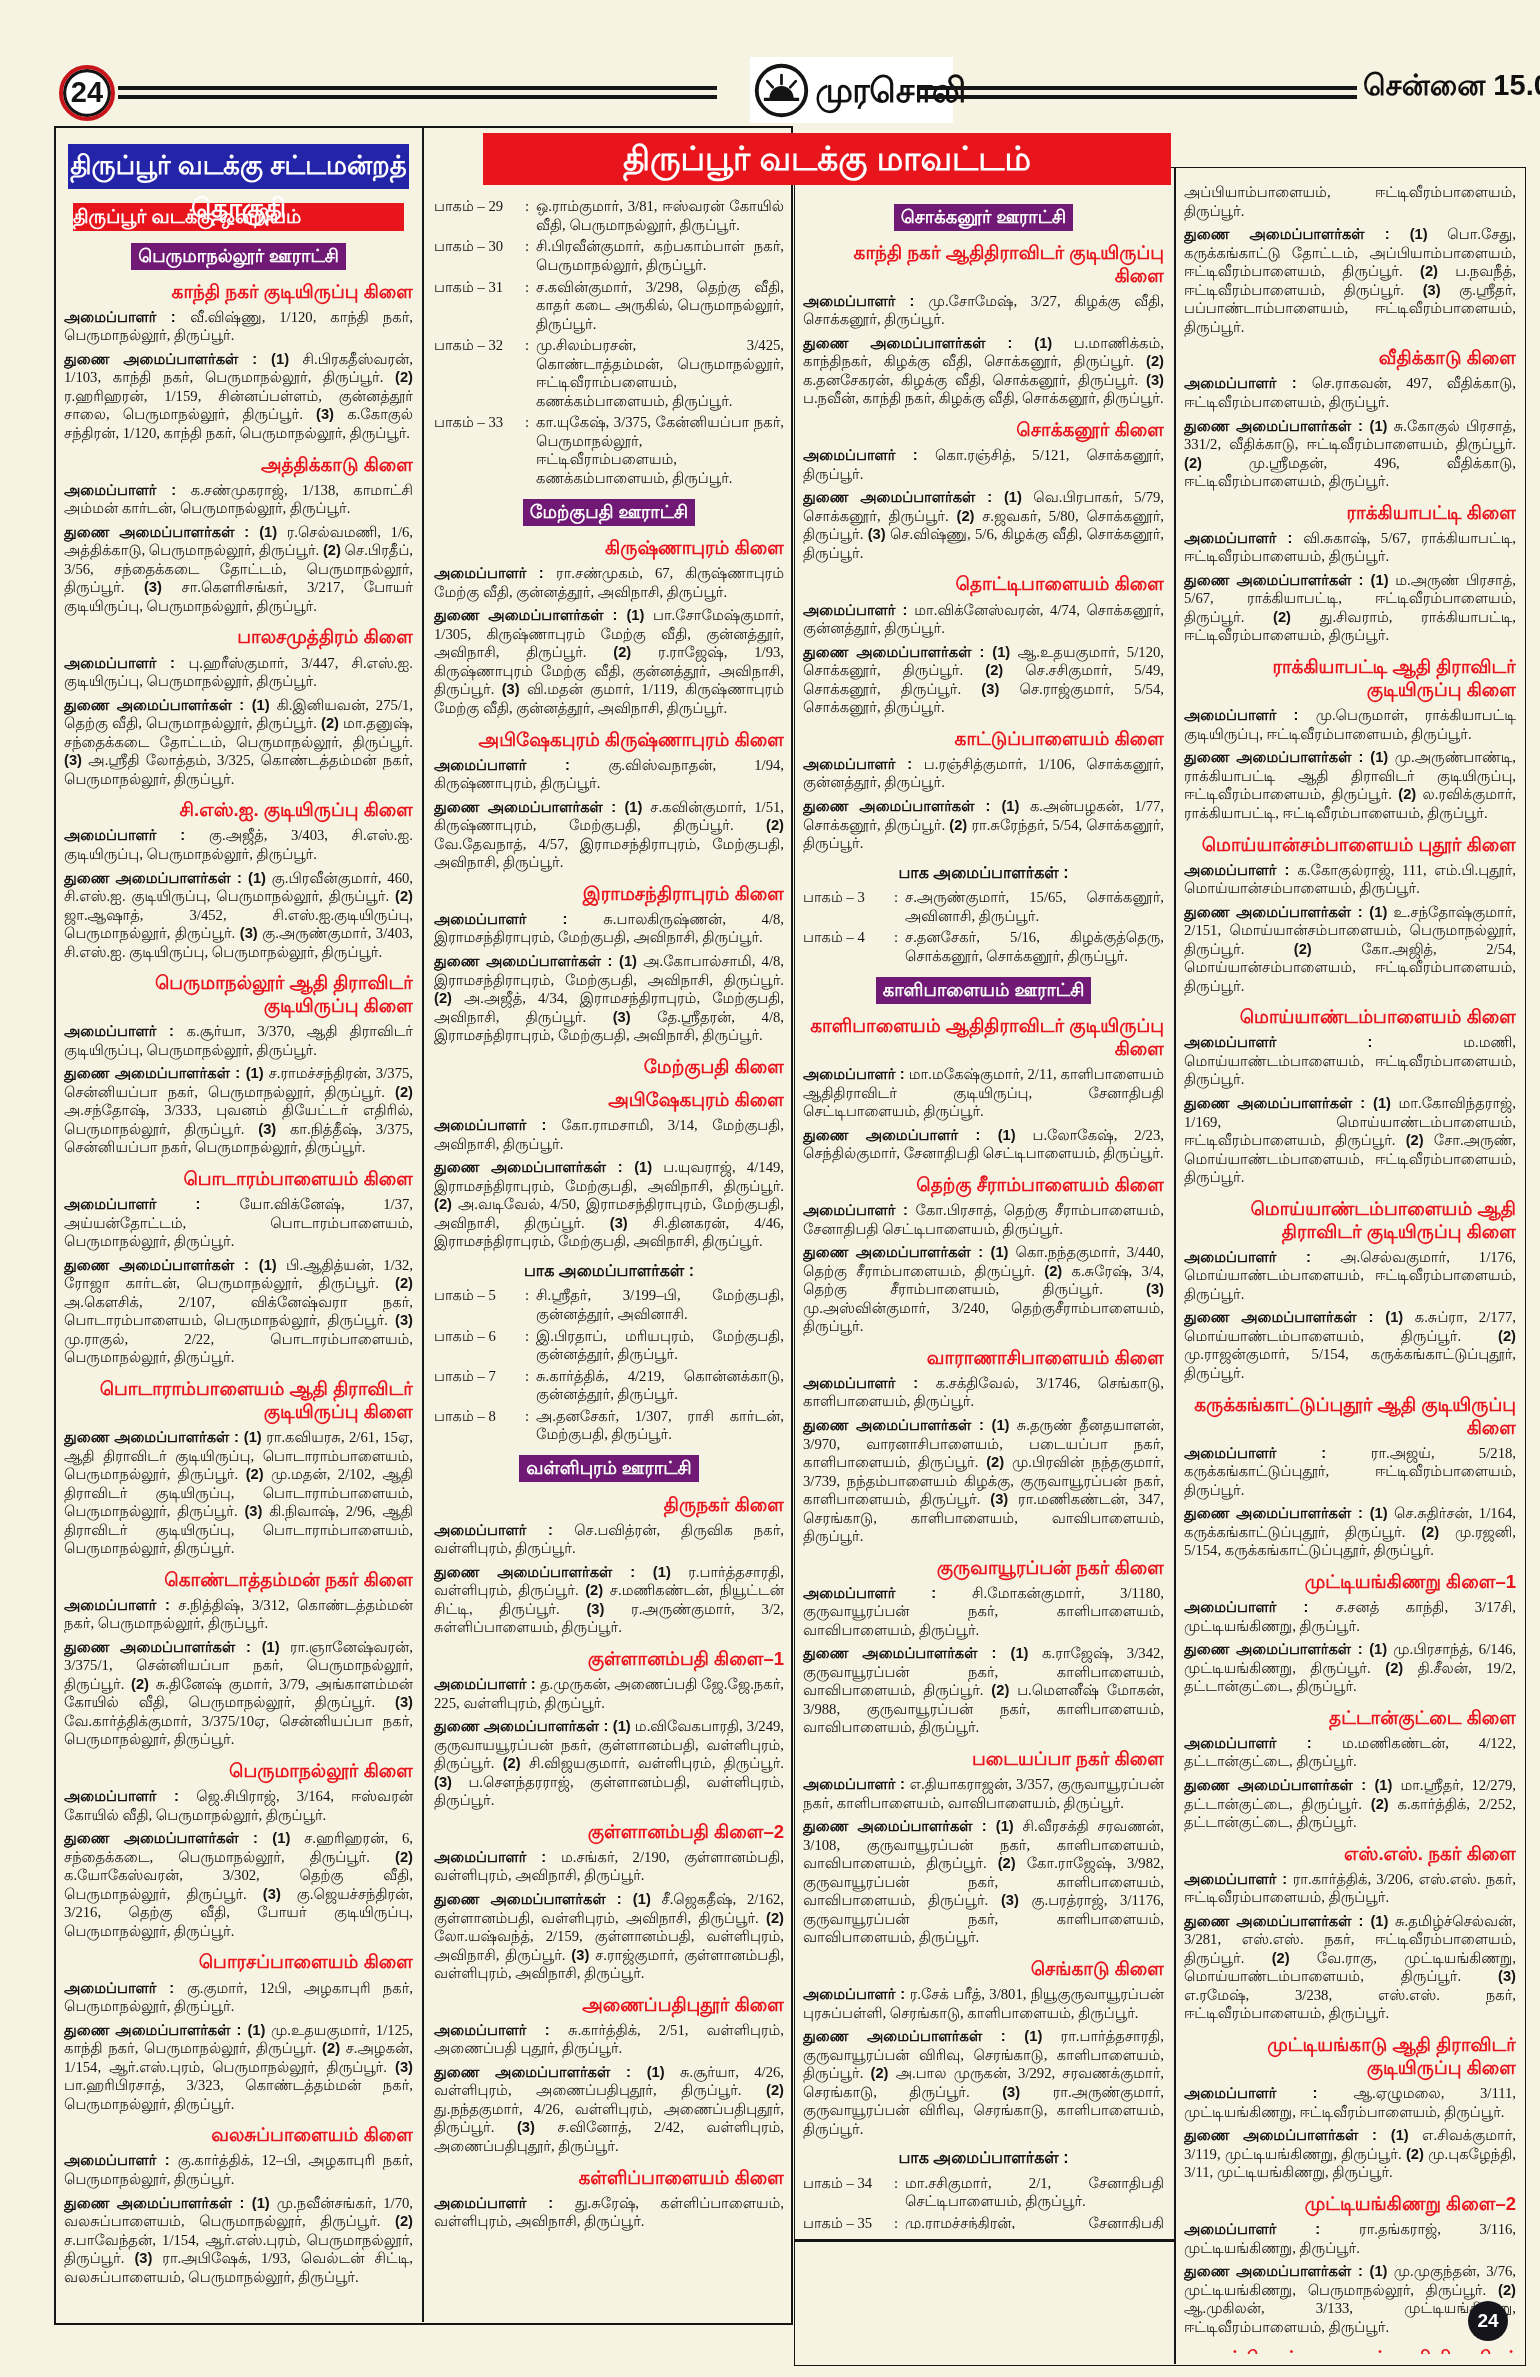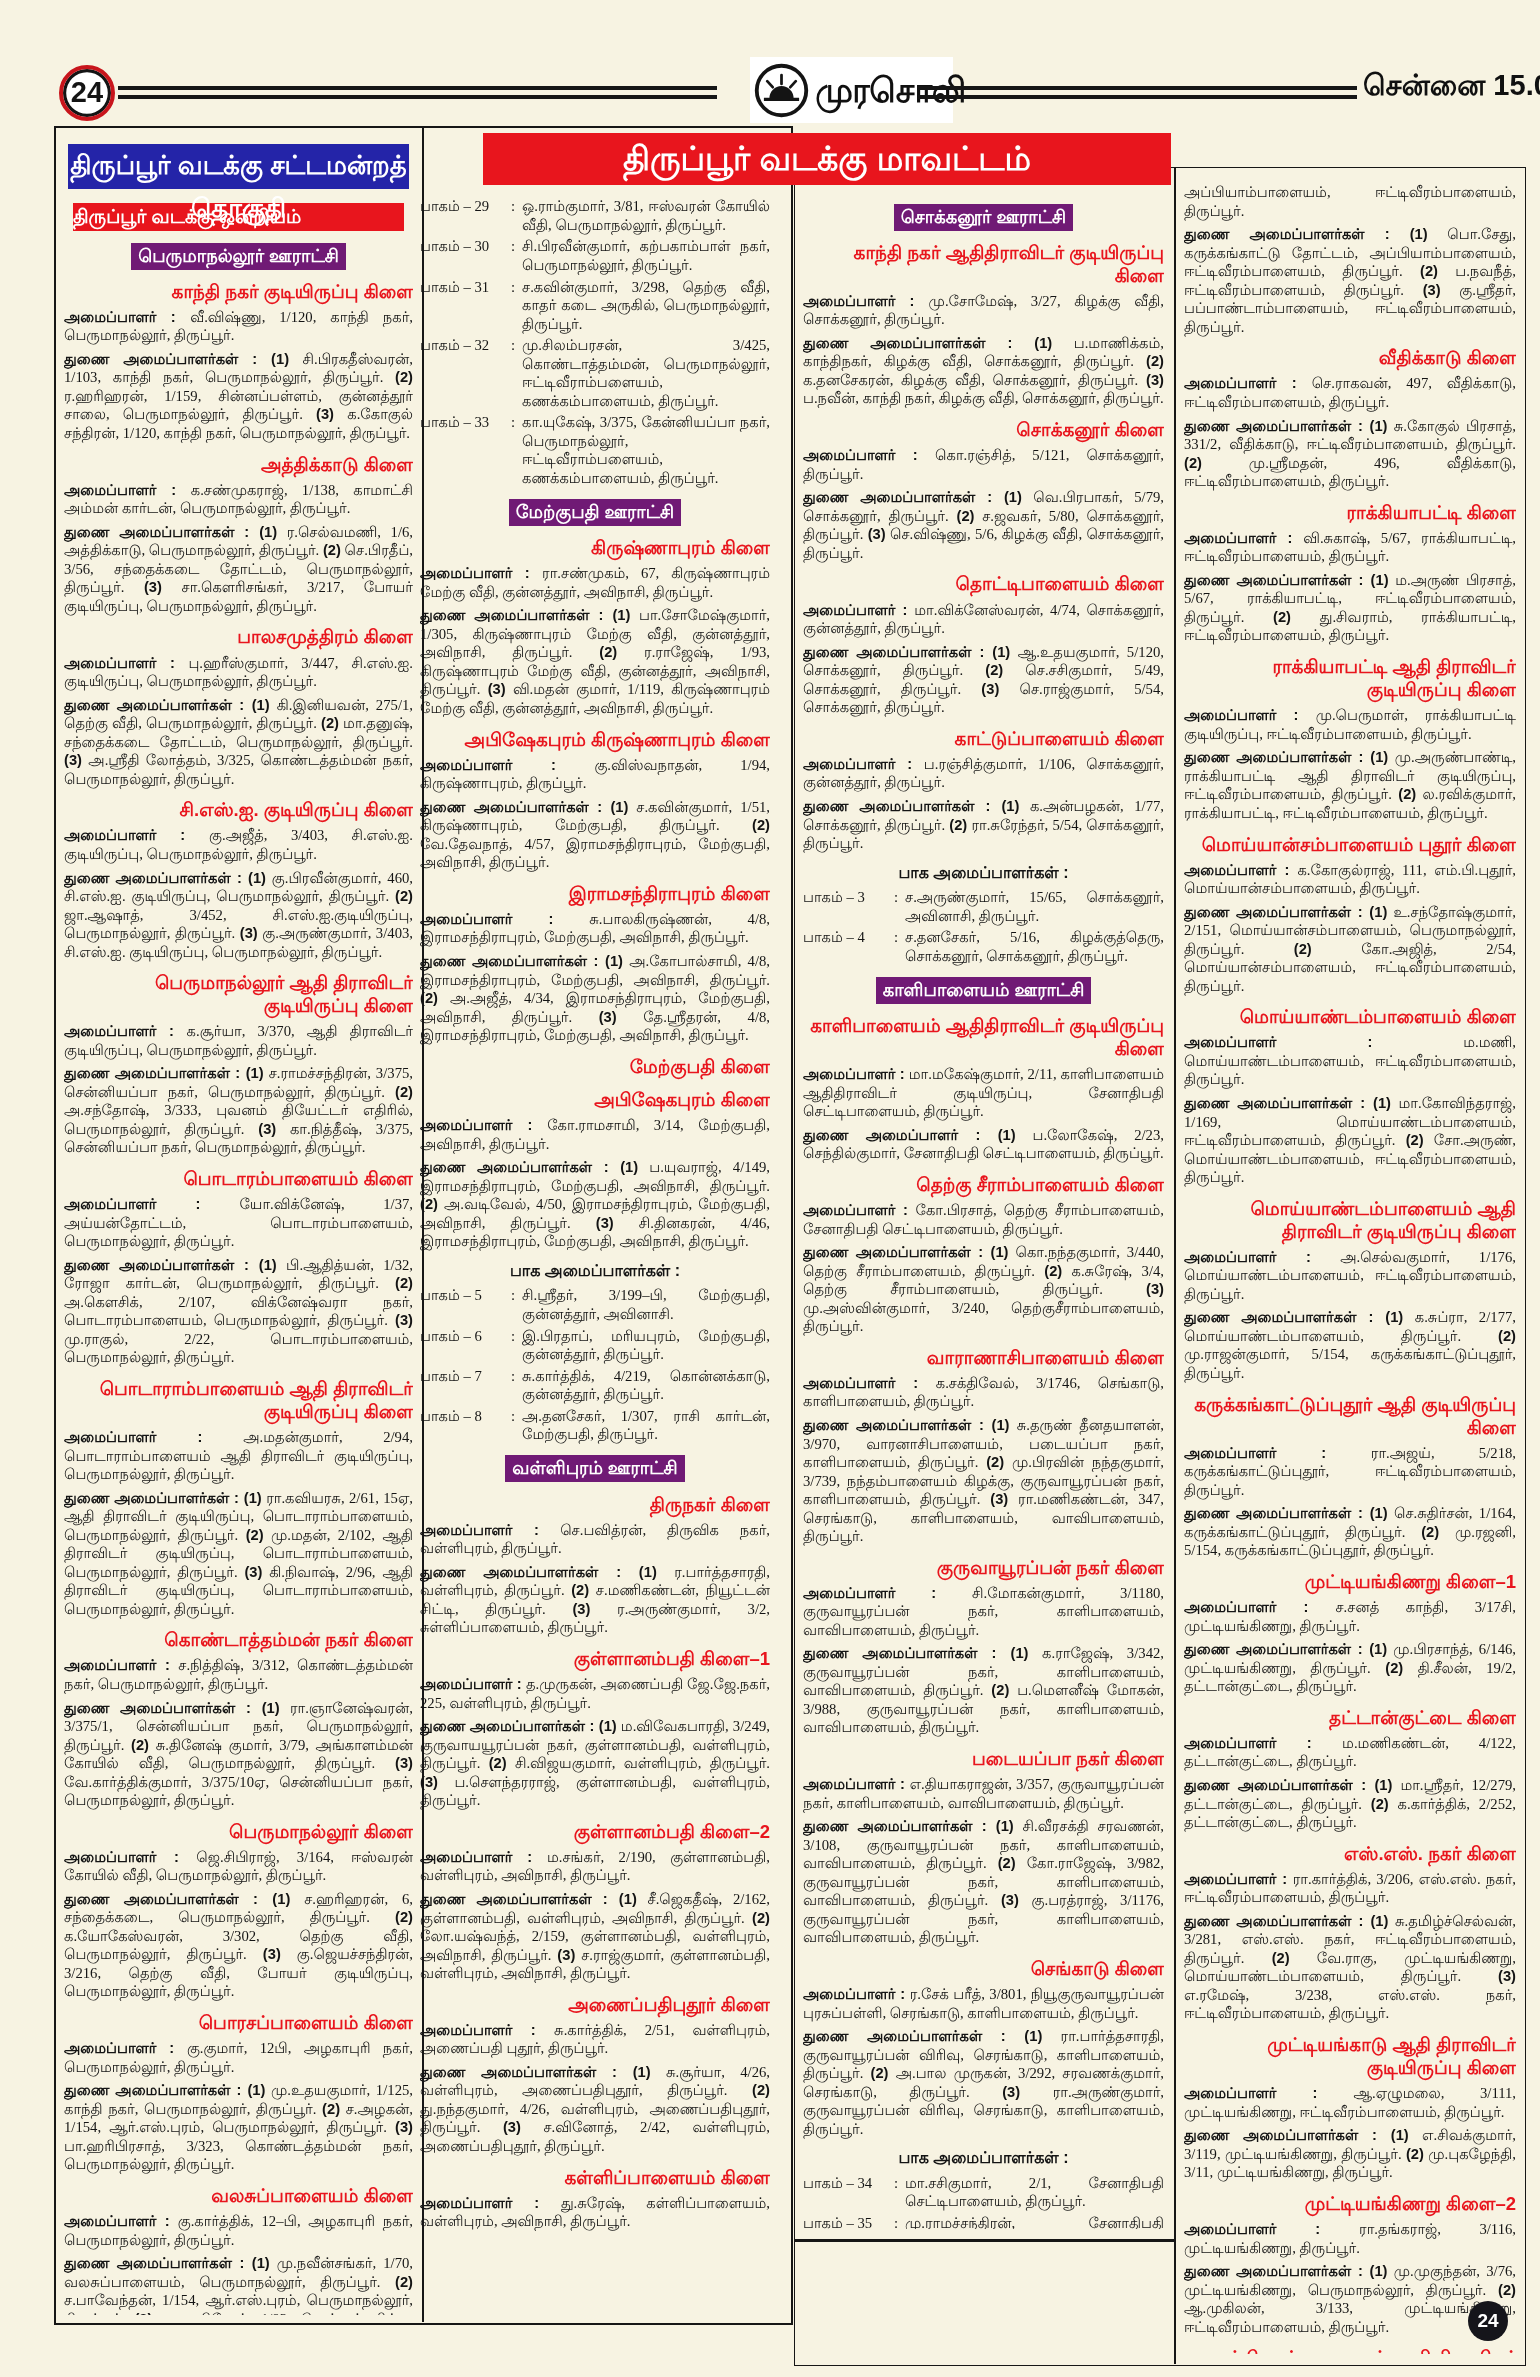--- a/index.html
+++ b/index.html
@@ -29,21 +29,21 @@
   
   .district-banner{position:absolute;left:483px;top:133px;width:688px;height:52px;background:#e8151d;
         color:#ffffff;font:bold 33px/52px "Liberation Sans",sans-serif;text-align:center;z-index:6;}
   .assembly-banner{background:#2424a8;color:#fff;font:bold 26px/43px "Liberation Sans",sans-serif;
         text-align:center;height:45px;margin:9px 3.8px 0;}
   .union-banner{background:#e8151d;color:#fff;font:bold 19px/28px "Liberation Sans",sans-serif;
         height:28px;margin:14px 9px 0;}
   
   .colbody{position:absolute;overflow:hidden;}
   #col1{left:64px;top:135px;width:349px;height:2180px;}
-  #col2{left:420px;top:194px;width:350px;height:2123px;}
+  #col2{left:434px;top:194px;width:350px;height:2123px;}
   #col3{left:803px;top:192px;width:361px;height:2037px;}
   #col4{left:1184px;top:178px;width:332px;height:2176px;}
   .panchayat{background:#701a75;color:#fff;font:bold 18px/27px "Liberation Sans",sans-serif;
         width:max-content;max-width:100%;margin:11.5px auto 2.6px;padding:0 7px;text-align:center;}
   .branch{color:#e8151d;font:bold 18.5px/23px "Liberation Sans",sans-serif;text-align:right;margin:10.2px 0 2.6px;}
   .row{font:14.7px/18.5px "Liberation Serif",serif;text-align:justify;margin:5.1px 0;}
   .row b{font-family:"Liberation Sans",sans-serif;font-size:14.7px;}
   .parts-header{font:bold 16px/20.4px "Liberation Sans",sans-serif;text-align:center;margin:10.2px 0 5.1px;}
   .part{display:flex;font:14.7px/18.5px "Liberation Serif",serif;margin:3.2px 0;}
   .pno{width:84px;flex:none;}
@@ -98,21 +98,20 @@
         <h3 class="branch">சி.எஸ்.ஐ. குடியிருப்பு கிளை</h3>
         <p class="row"><b class="lbl">அமைப்பாளர் : </b><span class="txt">கு.அஜீத், 3/403, சி.எஸ்.ஐ. குடியிருப்பு, பெருமாநல்லூர், திருப்பூர்.</span></p>
         <p class="row"><b class="lbl">துணை அமைப்பாளர்கள் : </b><span class="txt"><b>(1)</b> கு.பிரவீன்குமார், 460, சி.எஸ்.ஐ. குடியிருப்பு, பெருமாநல்லூர், திருப்பூர். <b>(2)</b> ஜா.ஆஷாத், 3/452, சி.எஸ்.ஐ.குடியிருப்பு, பெருமாநல்லூர், திருப்பூர். <b>(3)</b> கு.அருண்குமார், 3/403, சி.எஸ்.ஐ. குடியிருப்பு, பெருமாநல்லூர், திருப்பூர்.</span></p>
         <h3 class="branch">பெருமாநல்லூர் ஆதி திராவிடர் குடியிருப்பு கிளை</h3>
         <p class="row"><b class="lbl">அமைப்பாளர் : </b><span class="txt">க.சூர்யா, 3/370, ஆதி திராவிடர் குடியிருப்பு, பெருமாநல்லூர், திருப்பூர்.</span></p>
         <p class="row"><b class="lbl">துணை அமைப்பாளர்கள் : </b><span class="txt"><b>(1)</b> ச.ராமச்சந்திரன், 3/375, சென்னியப்பா நகர், பெருமாநல்லூர், திருப்பூர். <b>(2)</b> அ.சந்தோஷ், 3/333, புவனம் தியேட்டர் எதிரில், பெருமாநல்லூர், திருப்பூர். <b>(3)</b> கா.நித்தீஷ், 3/375, சென்னியப்பா நகர், பெருமாநல்லூர், திருப்பூர்.</span></p>
         <h3 class="branch">பொடாரம்பாளையம் கிளை</h3>
         <p class="row"><b class="lbl">அமைப்பாளர் : </b><span class="txt">யோ.விக்னேஷ், 1/37, அய்யன்தோட்டம், பொடாரம்பாளையம், பெருமாநல்லூர், திருப்பூர்.</span></p>
         <p class="row"><b class="lbl">துணை அமைப்பாளர்கள் : </b><span class="txt"><b>(1)</b> பி.ஆதித்யன், 1/32, ரோஜா கார்டன், பெருமாநல்லூர், திருப்பூர். <b>(2)</b> அ.கௌசிக், 2/107, விக்னேஷ்வரா நகர், பொடாரம்பாளையம், பெருமாநல்லூர், திருப்பூர். <b>(3)</b> மு.ராகுல், 2/22, பொடாரம்பாளையம், பெருமாநல்லூர், திருப்பூர்.</span></p>
         <h3 class="branch">பொடாராம்பாளையம் ஆதி திராவிடர் குடியிருப்பு கிளை</h3>
-        <p class="row"><b class="lbl">அமைப்பாளர் : </b><span class="txt">அ.மதன்குமார், 2/94, பொடாராம்பாளையம் ஆதி திராவிடர் குடியிருப்பு, பெருமாநல்லூர், திருப்பூர்.</span></p>
         <p class="row"><b class="lbl">துணை அமைப்பாளர்கள் : </b><span class="txt"><b>(1)</b> ரா.கவியரசு, 2/61, 15ஏ, ஆதி திராவிடர் குடியிருப்பு, பொடாராம்பாளையம், பெருமாநல்லூர், திருப்பூர். <b>(2)</b> மு.மதன், 2/102, ஆதி திராவிடர் குடியிருப்பு, பொடாராம்பாளையம், பெருமாநல்லூர், திருப்பூர். <b>(3)</b> கி.நிவாஷ், 2/96, ஆதி திராவிடர் குடியிருப்பு, பொடாராம்பாளையம், பெருமாநல்லூர், திருப்பூர்.</span></p>
         <h3 class="branch">கொண்டாத்தம்மன் நகர் கிளை</h3>
         <p class="row"><b class="lbl">அமைப்பாளர் : </b><span class="txt">ச.நித்திஷ், 3/312, கொண்டத்தம்மன் நகர், பெருமாநல்லூர், திருப்பூர்.</span></p>
         <p class="row"><b class="lbl">துணை அமைப்பாளர்கள் : </b><span class="txt"><b>(1)</b> ரா.ஞானேஷ்வரன், 3/375/1, சென்னியப்பா நகர், பெருமாநல்லூர், திருப்பூர். <b>(2)</b> சு.தினேஷ் குமார், 3/79, அங்காளம்மன் கோயில் வீதி, பெருமாநல்லூர், திருப்பூர். <b>(3)</b> வே.கார்த்திக்குமார், 3/375/10ஏ, சென்னியப்பா நகர், பெருமாநல்லூர், திருப்பூர்.</span></p>
         <h3 class="branch">பெருமாநல்லூர் கிளை</h3>
         <p class="row"><b class="lbl">அமைப்பாளர் : </b><span class="txt">ஜெ.சிபிராஜ், 3/164, ஈஸ்வரன் கோயில் வீதி, பெருமாநல்லூர், திருப்பூர்.</span></p>
         <p class="row"><b class="lbl">துணை அமைப்பாளர்கள் : </b><span class="txt"><b>(1)</b> ச.ஹரிஹரன், 6, சந்தைக்கடை, பெருமாநல்லூர், திருப்பூர். <b>(2)</b> க.யோகேஸ்வரன், 3/302, தெற்கு வீதி, பெருமாநல்லூர், திருப்பூர். <b>(3)</b> கு.ஜெயச்சந்திரன், 3/216, தெற்கு வீதி, போயர் குடியிருப்பு, பெருமாநல்லூர், திருப்பூர்.</span></p>
         <h3 class="branch">பொரசப்பாளையம் கிளை</h3>
         <p class="row"><b class="lbl">அமைப்பாளர் : </b><span class="txt">கு.குமார், 12பி, அழகாபுரி நகர், பெருமாநல்லூர், திருப்பூர்.</span></p>
         <p class="row"><b class="lbl">துணை அமைப்பாளர்கள் : </b><span class="txt"><b>(1)</b> மு.உதயகுமார், 1/125, காந்தி நகர், பெருமாநல்லூர், திருப்பூர். <b>(2)</b> ச.அழகன், 1/154, ஆர்.எஸ்.புரம், பெருமாநல்லூர், திருப்பூர். <b>(3)</b> பா.ஹரிபிரசாத், 3/323, கொண்டத்தம்மன் நகர், பெருமாநல்லூர், திருப்பூர்.</span></p>

